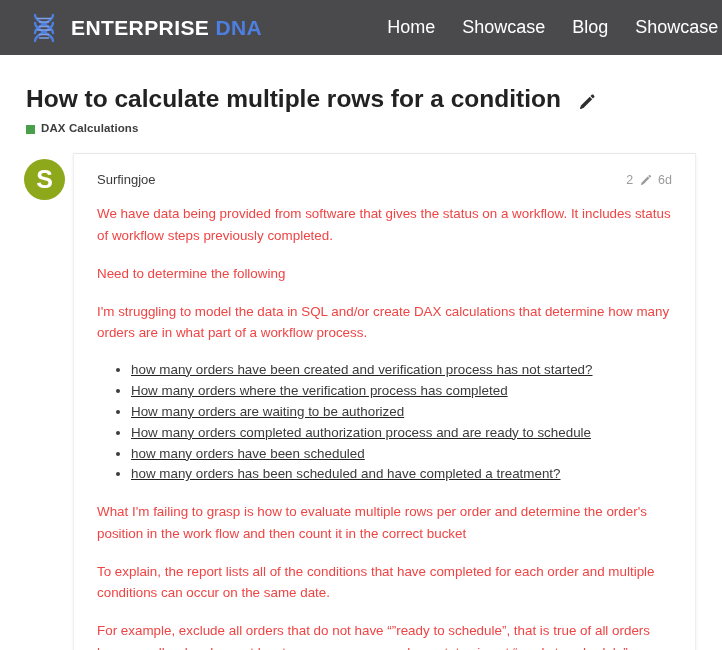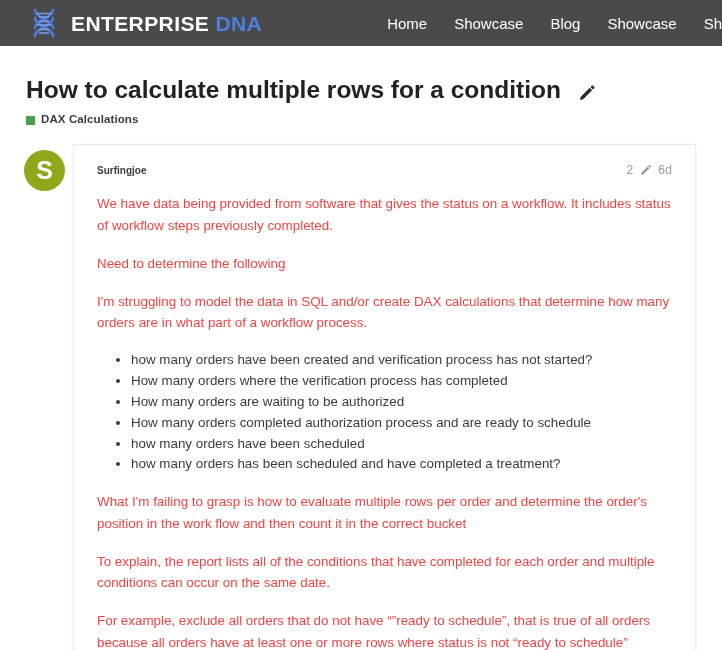--- a/index.html
+++ b/index.html
@@ -10,21 +10,21 @@
     width: 722px;
     height: 650px;
     overflow: hidden;
     background: #ffffff;
     font-family: "Liberation Sans", sans-serif;
     color: #222;
   }
 
   
   .site-header {
-    height: 46px;
+    height: 55px;
     background: #4a4a4c;
     display: flex;
     align-items: center;
     padding: 0 0 0 26px;
     box-sizing: border-box;
   }
   .brand {
     display: flex;
     align-items: center;
     gap: 9px;
@@ -47,21 +47,21 @@
   .brand-dna { color: #4d7fe0; }
 
   .main-nav {
     display: flex;
     align-items: center;
     gap: 27px;
     margin-left: 125px;
   }
   .nav-link {
     color: #ffffff;
-    font-size: 15px;
+    font-size: 18px;
     text-decoration: none;
     white-space: nowrap;
   }
 
   
   .topic-head {
     padding: 29px 26px 0 26px;
   }
   .topic-title {
     font-size: 24.5px;
@@ -143,22 +143,22 @@
     box-sizing: border-box;
     padding: 18px 23px 16px 23px;
   }
   .post-meta {
     display: flex;
     align-items: baseline;
     justify-content: space-between;
     margin-bottom: 16px;
   }
   .username {
-    font-size: 10px;
-    font-weight: bold;
+    font-size: 13px;
+    font-weight: normal;
     color: #3b3b3b;
   }
   .meta-right {
     display: flex;
     align-items: center;
     gap: 6px;
     color: #9b9b9b;
     font-size: 12.5px;
   }
   .edit-count { color: #9b9b9b; }
@@ -171,20 +171,21 @@
 
   .post-body p {
     margin: 0 0 16px 0;
     font-size: 13.4px;
     line-height: 1.62;
     color: #ef4444;
   }
   .post-body ul {
     margin: 0 0 16px 0;
     padding-left: 34px;
+    text-decoration: underline;
   }
   .post-body li {
     font-size: 13.4px;
     line-height: 1.56;
     color: #3c3c3c;
     margin: 0;
   }
 </style>
 </head>
 <body>

